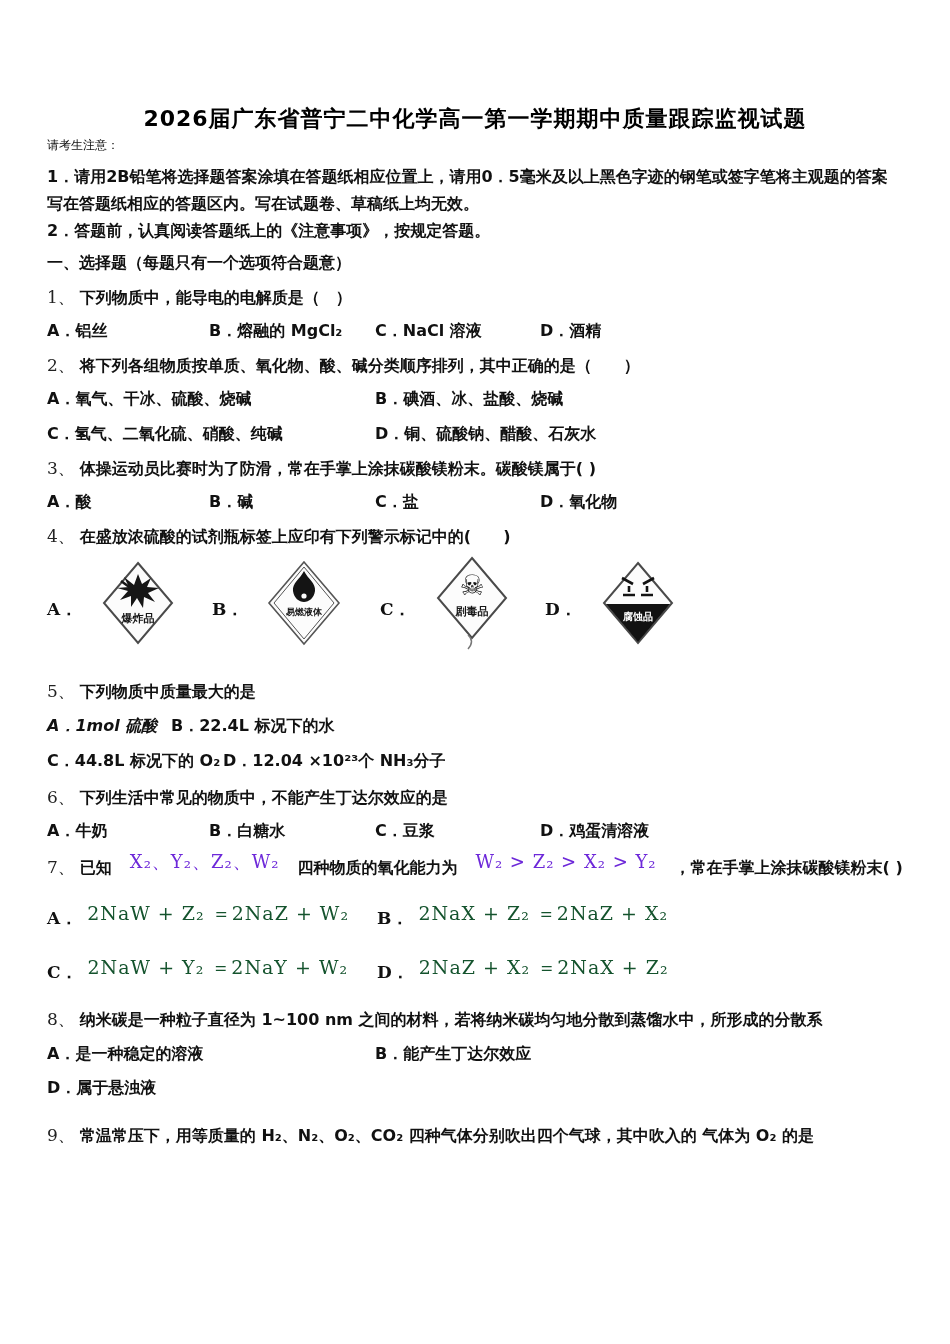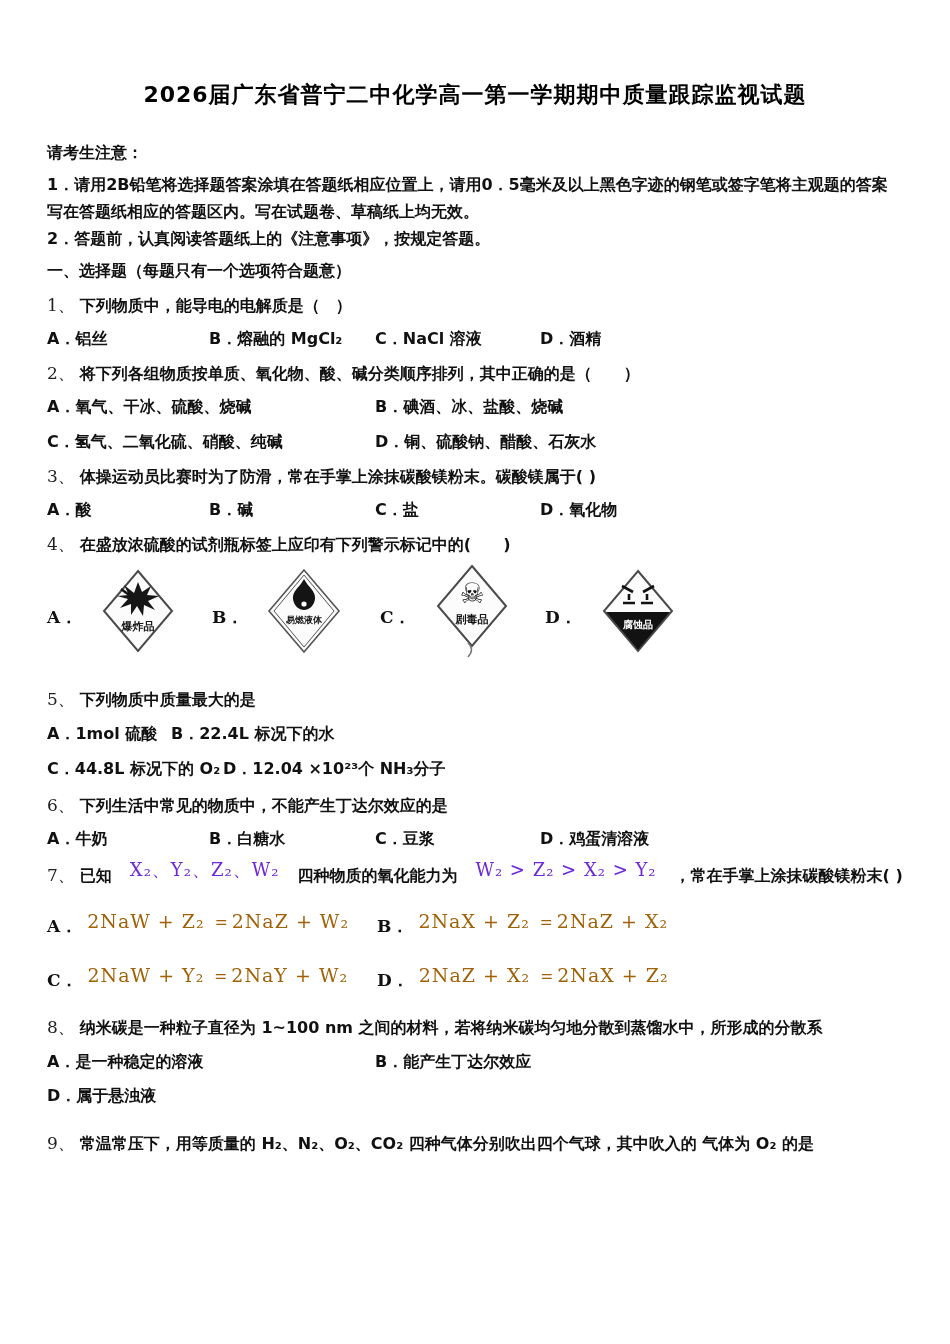--- a/index.html
+++ b/index.html
@@ -1,64 +1,64 @@
 <!DOCTYPE html>
 <html><head>
 <meta charset="utf-8">
 <style>
   html,body { margin:0; padding:0; background:#ffffff; }
   .page {
     width:950px; height:1344px; background:#ffffff; color:#111;
     font-family:"DejaVu Sans", sans-serif;
     overflow:hidden; position:relative;
   }
-  .content { padding:80px 47px 0 47px; }
+  .content { padding:104px 47px 0 47px; }
 
   .title {
     font-size:22px; font-weight:700; text-align:center;
     letter-spacing:1px; line-height:30px; color:#000;
   }
 
-  .notice-heading { margin-top:32px; font-size:16px; font-weight:700; line-height:22px; }
+  .notice-heading { margin-top:0; font-size:12px; font-weight:400; line-height:22px; }
   .notice-item { margin-top:7px; font-size:16px; font-weight:600; line-height:27px; }
   .notice-item.second { margin-top:0; }
 
   .section-heading { margin-top:8px; font-size:16px; font-weight:700; line-height:22px; }
 
   .qstem { margin-top:12px; font-size:16px; font-weight:600; line-height:22px; }
   .qnum { font-family:"DejaVu Serif", serif; font-weight:400; font-size:17px; margin-right:5px; color:#222; }
 
   .opts4 { display:flex; margin-top:11px; font-size:16px; font-weight:600; line-height:22px; }
   .opts4 .c1 { width:162px; } .opts4 .c2 { width:166px; } .opts4 .c3 { width:165px; } .opts4 .c4 { flex:1; }
 
   .opts2 { display:flex; margin-top:11px; font-size:16px; font-weight:600; line-height:22px; }
   .opts2 .c1 { width:328px; } .opts2 .c2 { flex:1; }
 
   .q5line { display:flex; margin-top:11px; font-size:16px; font-weight:600; line-height:24px; }
-  .q5line .w1 { width:124px; } .q5line .w2 { width:176px; } .q5line .rest { flex:1; }
+  .q5line .w1 { width:124px;font-style:italic; } .q5line .w2 { width:176px; } .q5line .rest { flex:1; }
 
   
   .signs-row { display:flex; margin-top:7px; align-items:center; }
   .sign-cell { display:flex; align-items:center; gap:24px; }
   .sign-cell.s1 { width:165px; } .sign-cell.s2 { width:168px; } .sign-cell.s3 { width:165px; } .sign-cell.s4 { flex:1; }
   .sign-label { font-family:"DejaVu Serif", serif; font-weight:700; font-size:17px; transform:translateY(6px); }
   .sign-svg text { font-weight:700; }
 
   
   .mathspan {
     font-family:"DejaVu Serif", serif; font-weight:400; color:#6d28d9;
     font-size:18px; position:relative; top:-5px; margin:0 18px; letter-spacing:1px;
   }
   .eqrow { display:flex; align-items:flex-end; margin-top:27px; }
   .eqcell { display:flex; align-items:flex-end; gap:10px; }
   .eqcell.left { width:330px; }
   .eqcell.right { flex:1; }
   .eqlabel { font-family:"DejaVu Serif", serif; font-weight:700; font-size:17px; line-height:20px; }
   .equation {
-    font-family:"DejaVu Serif", serif; font-weight:400; color:#a16207;
+    font-family:"DejaVu Serif", serif; font-weight:400; color:#14532d;
     font-size:19px; line-height:22px; letter-spacing:1px; transform:translateY(-4px);
   }
 
   .q7stem { margin-top:14px; }
   .q8block { margin-top:26px; }
   .q5stem { margin-top:29px; }
   .q9stem { margin-top:24px; font-size:16px; font-weight:600; line-height:24px; }
 </style>
 </head>
 <body>

